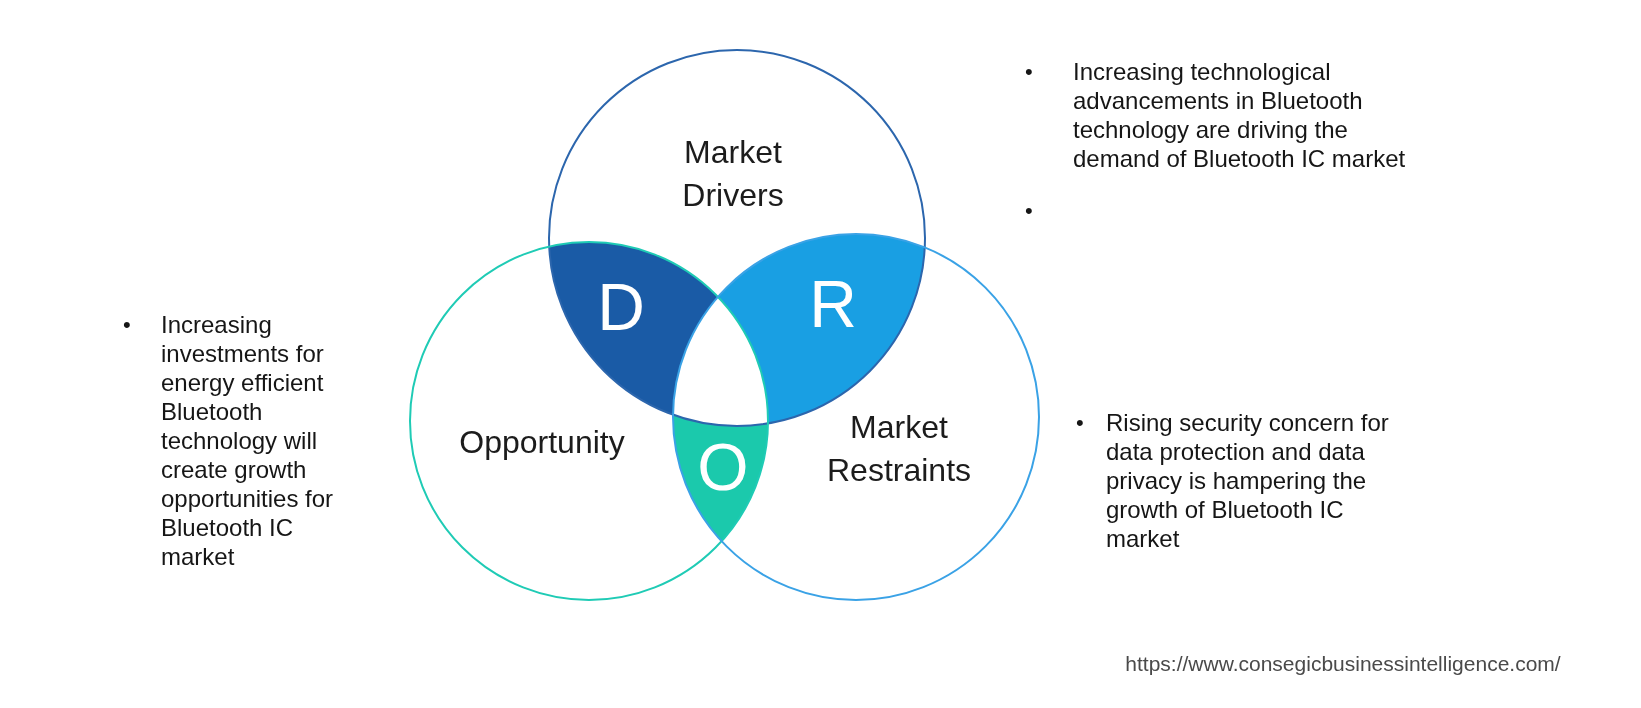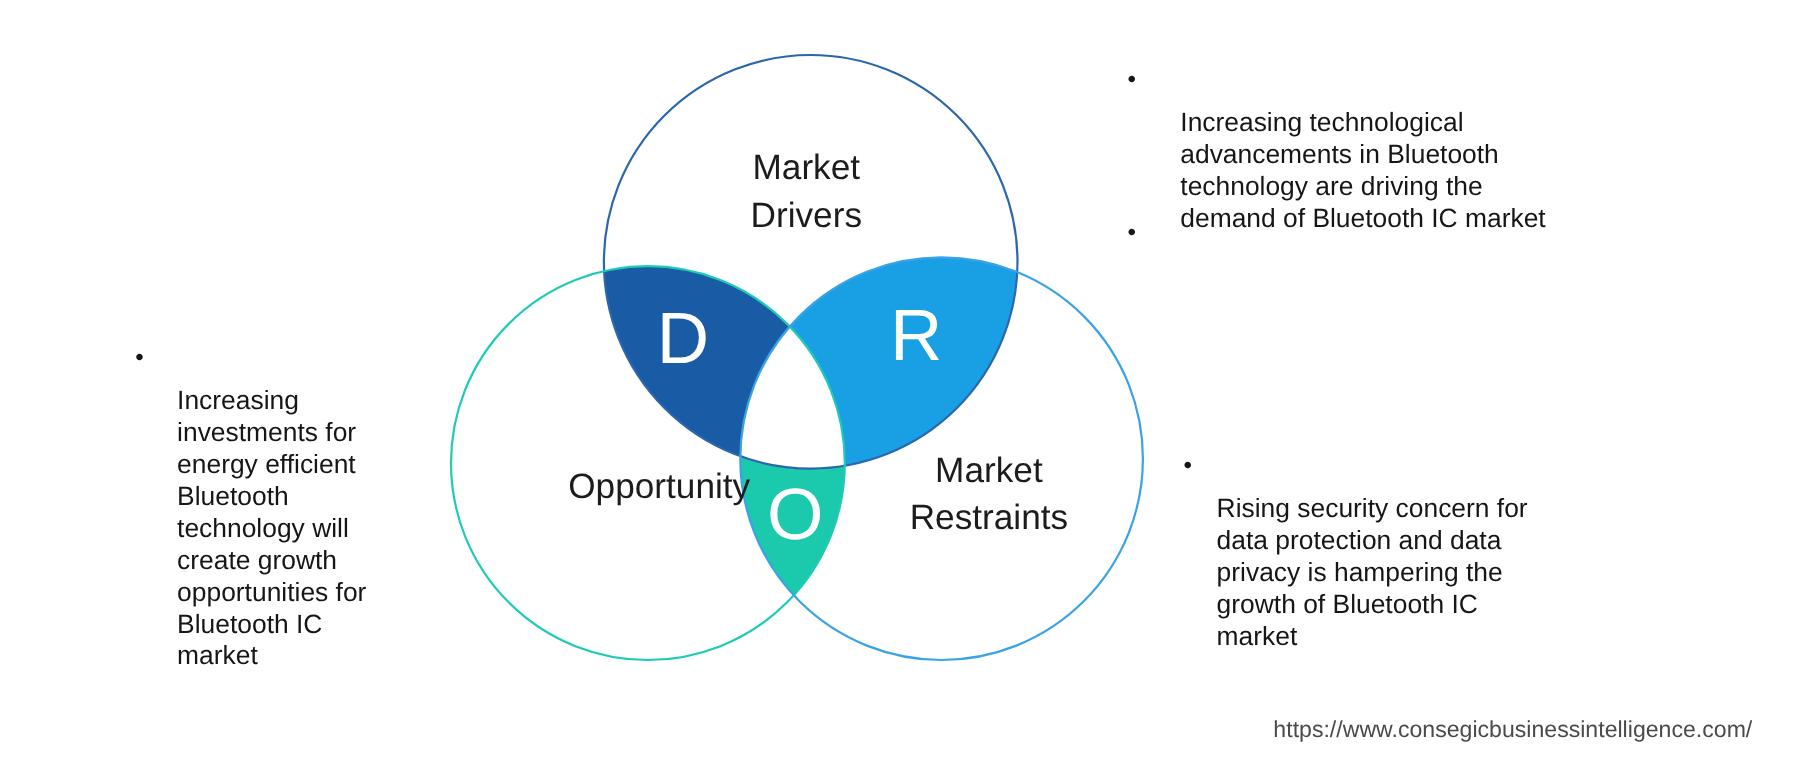--- a/index.html
+++ b/index.html
@@ -39,28 +39,27 @@
     line-height: 29px;
     color: #161616;
   }
   .note .dot {
     flex: none;
     padding-left: 6px;
     font-size: 22px;
   }
   .note .txt {
     white-space: pre-line;
-    margin-top: 40px;
   }
   .source-url {
     position: absolute;
     left: 1093px;
     top: 652px;
     width: 500px;
-    text-align: right;
+    text-align: center;
     font-size: 21px;
     color: #4a4a4a;
   }
 </style>
 </head>
 <body>
 
 <div class="stage">
 
   <svg class="venn-svg" width="1641" height="708" viewBox="0 0 1641 708">
@@ -95,21 +94,21 @@
     </g>
 
     <circle cx="737" cy="238" r="188" fill="none" stroke-width="2" stroke="#2c66ad"></circle>
     <circle cx="589" cy="421" r="179" fill="none" stroke-width="2" stroke="#1fcbb5"></circle>
     <circle cx="856" cy="417" r="183" fill="none" stroke-width="2" stroke="#3aa2e6"></circle>
   </svg>
 
   <div class="circle-label" style="left:593px; top:131px; width:280px;">Market
 Drivers</div>
 
-  <div class="circle-label" style="left:402px; top:421px; width:280px;text-align:right;">Opportunity</div>
+  <div class="circle-label" style="left:402px; top:421px; width:280px;">Opportunity</div>
 
   <div class="circle-label" style="left:759px; top:406px; width:280px;">Market
 Restraints</div>
 
   <div class="petal-letter" style="left:576px; top:267px;">D</div>
 
   <div class="petal-letter" style="left:788px; top:264px;">R</div>
 
   <div class="petal-letter" style="left:678px; top:427px;">O</div>
 

